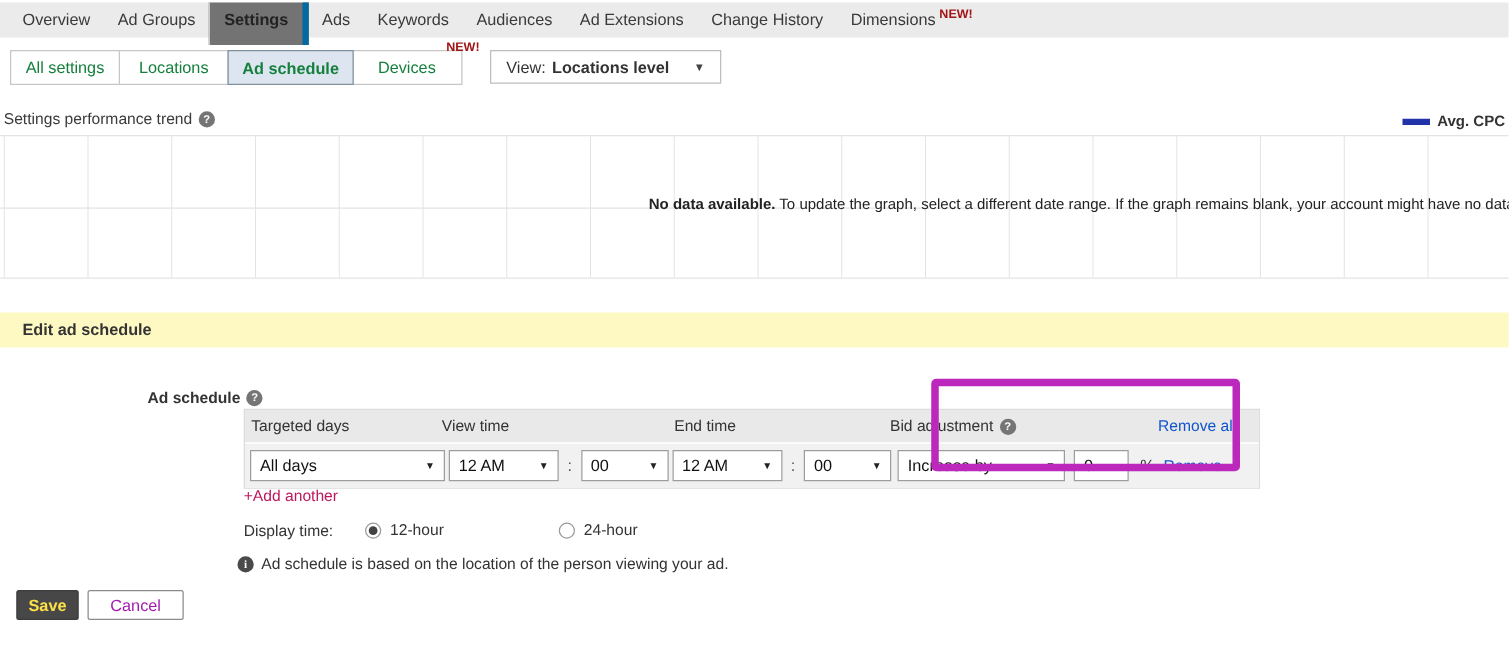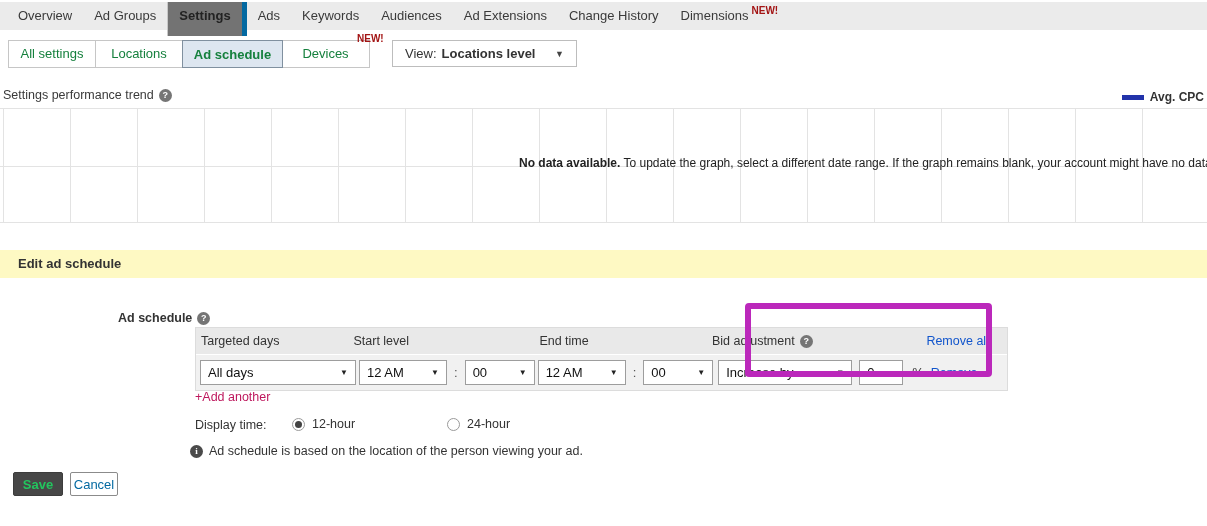--- a/index.html
+++ b/index.html
@@ -82,24 +82,24 @@
   .opt1 { left:97px; } .opt2 { left:252px; }
   .radio { width:13px; height:13px; border:1px solid #9a9a9a; border-radius:50%; background:#fff;
            margin-right:7px; position:relative; flex:0 0 auto; }
   .radio.checked::after { content:""; position:absolute; left:2px; top:2px; width:7px; height:7px;
                           border-radius:50%; background:#434343; }
   .info-row { position:absolute; left:190px; top:444px; display:flex; align-items:center; font-size:12.5px; color:#333; }
   .infoicon { width:13px; height:13px; border-radius:50%; background:#4a4a4a; color:#fff; font-size:9px;
               font-weight:bold; display:inline-flex; align-items:center; justify-content:center;
               margin-right:6px; font-family:"Liberation Serif",serif; }
   .btn-save { position:absolute; left:13px; top:472px; width:50px; height:24px; background:#474747;
-              color:#22c55e; font-weight:bold; font-size:13px; border:1px solid #3c3c3c; border-radius:2px; cursor:pointer;
+              color:#fde047; font-weight:bold; font-size:13px; border:1px solid #3c3c3c; border-radius:2px; cursor:pointer;
               font-family:inherit; }
-  .btn-cancel { position:absolute; left:70px; top:472px; width:48px; height:24px; background:#fff;
-                color:#0369a1; font-size:13px; border:1px solid #8b8b8b; border-radius:2px; cursor:pointer;
+  .btn-cancel { position:absolute; left:70px; top:472px; width:77px; height:24px; background:#fff;
+                color:#a21caf; font-size:13px; border:1px solid #8b8b8b; border-radius:2px; cursor:pointer;
                 font-family:inherit; }
 </style>
 </head>
 <body>
 
 <div class="tabbar">
   <div class="tab">Overview</div>
   <div class="tab">Ad Groups</div>
   <div class="tab active">Settings</div>
   <div class="tab">Ads</div>
@@ -142,21 +142,21 @@
 <div class="editbar">Edit ad schedule</div>
 
 <div class="field-label">
   <span>Ad schedule</span>
   <span class="helpicon">?</span>
 </div>
 
 <div class="sched-table">
   <div class="thead">
     <div class="c1">Targeted days</div>
-    <div class="c2">Start level</div>
+    <div class="c2">View time</div>
     <div class="c3">End time</div>
     <div class="c4">
       <span>Bid adjustment</span>
       <span class="helpicon">?</span>
     </div>
     <div class="c5">
       <a class="link" style="color: rgb(17, 85, 204);">Remove all</a>
     </div>
   </div>
   <div class="trow">

